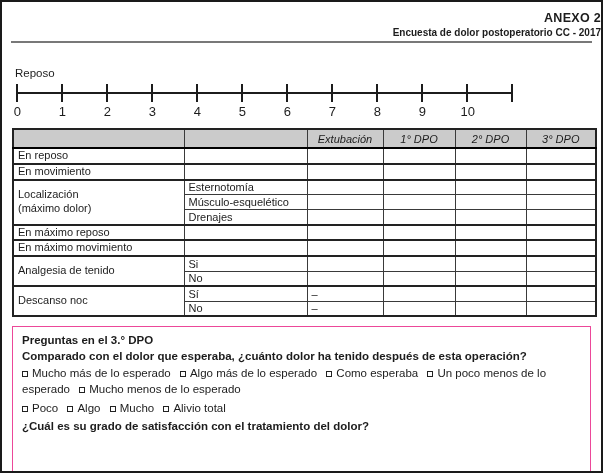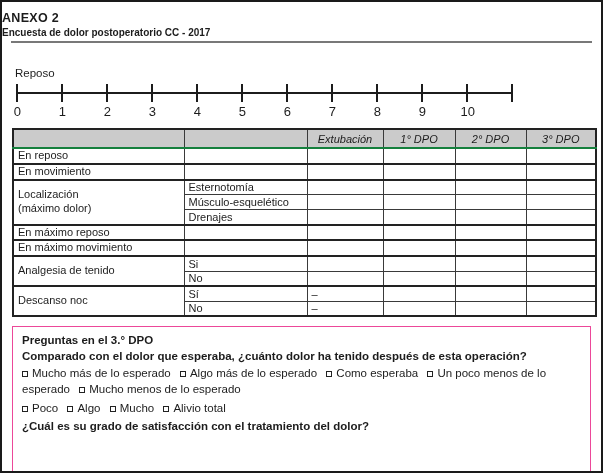--- a/index.html
+++ b/index.html
@@ -4,39 +4,39 @@
 <style>
   :root { --header-bg:#cbcbcb; --ink:#1c1c1c; }
   * { box-sizing: border-box; margin:0; padding:0; }
   html,body { background:#e8e8e8; }
   body { font-family:"Liberation Sans", sans-serif; color:var(--ink); }
   .page {
     position:relative; width:603px; height:473px; background:#ffffff;
     border:2px solid #1a1a1a; overflow:hidden;
   }
   
-  .title-block { text-align:left; padding-top:9px; }
+  .title-block { text-align:right; padding-top:9px; }
   .doc-title { font-size:12.5px; font-weight:bold; letter-spacing:.3px; }
   .doc-subtitle { font-size:10px; font-weight:bold; margin-top:2px; }
   .title-rule { border:none; border-top:2px solid #787878; margin:3px 9px 0 9px; }
 
   
   .scale-section { margin:24px 0 3px 13px; }
   .scale-label { font-size:11.5px; }
   .ruler { position:relative; height:40px; margin-top:3px; margin-left:1px; }
   .ruler-line { position:absolute; top:10px; left:0; width:497px; height:2px; background:var(--ink); }
   .tick { position:absolute; top:2px; width:2px; height:18px; background:var(--ink); }
   .tick-num { position:absolute; top:22px; transform:translateX(-45%); font-size:13px; }
 
   
   table.survey { border-collapse:collapse; table-layout:fixed; width:583px; margin:6px 10px 0 10px; border:2px solid #222; }
   table.survey th, table.survey td { border:1px solid #3a3a3a; font-size:11px; overflow:hidden; }
   table.survey thead th {
     background:var(--header-bg); font-style:italic; font-weight:normal;
-    text-align:center; height:19px; border-bottom:2px solid #15803d;
+    text-align:center; height:19px; border-bottom:2px solid #000000;
   }
   table.survey td { height:15px; padding:0 4px; }
   td.label-cell { text-align:left; padding-left:6px; white-space:pre-line; line-height:1.25; }
   td.sub-cell, td.value-cell { text-align:left; }
   tr.group td { border-top:2px solid #222; }
 
   
   .questions-box { margin:9px 10px 0 10px; border:1px solid #ec4899; padding:7px 9px 8px 9px; height:146px; }
   .q-section-title { font-size:11.5px; font-weight:bold; }
   .q-block { margin-top:3px; }

